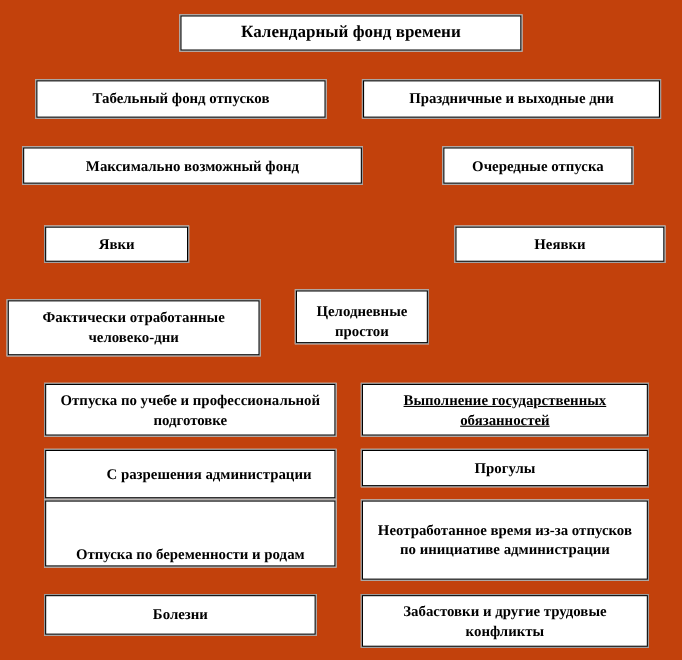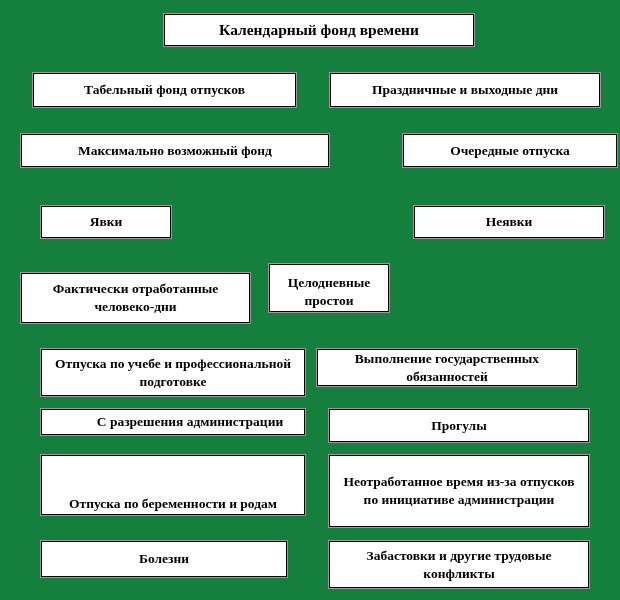--- a/index.html
+++ b/index.html
@@ -4,21 +4,21 @@
 <style>
   html, body {
     margin: 0;
     padding: 0;
     background: #000000;
   }
   .canvas {
     position: relative;
     width: 620px;
     height: 600px;
-    background: #15803d;
+    background: #c2410c;
     overflow: hidden;
     font-family: "Liberation Serif", "DejaVu Serif", serif;
   }
   .node {
     position: absolute;
     background: #ffffff;
     border: 1px solid #9a9a9a;
     outline: 1px solid #000000;
     outline-offset: -2px;
     box-sizing: border-box;
@@ -37,28 +37,28 @@
     padding-top: 24px;
   }
   .title-node {
     font-size: 15.5px;
   }
   
   .n-title        { left: 163px; top: 13px;  width: 312px; height: 34px; }
   .n-tabel        { left: 32px;  top: 72px;  width: 265px; height: 36px; }
   .n-holidays     { left: 329px; top: 72px;  width: 272px; height: 36px; }
   .n-maxfund      { left: 20px;  top: 133px; width: 310px; height: 35px; }
-  .n-regvac       { left: 402px; top: 133px; width: 216px; height: 35px; }
+  .n-regvac       { left: 402px; top: 133px; width: 174px; height: 35px; }
   .n-attend       { left: 40px;  top: 205px; width: 132px; height: 34px; }
   .n-absent       { left: 413px; top: 205px; width: 192px; height: 34px; }
-  .n-worked       { left: 20px;   top: 272px; width: 231px; height: 52px; }
+  .n-worked       { left: 6px;   top: 272px; width: 231px; height: 52px; }
   .n-idle         { left: 268px; top: 263px; width: 122px; height: 50px; align-items: flex-end; }
   .n-study        { left: 40px;  top: 348px; width: 266px; height: 49px; }
-  .n-stateduty    { left: 316px; top: 348px; width: 262px; height: 39px; }
-  .n-adminperm    { left: 40px;  top: 408px; width: 266px; height: 28px; padding-left: 40px; }
+  .n-stateduty    { left: 328px; top: 348px; width: 262px; height: 49px; text-decoration: underline; }
+  .n-adminperm    { left: 40px;  top: 408px; width: 266px; height: 46px; padding-left: 40px; }
   .n-truancy      { left: 328px; top: 408px; width: 262px; height: 35px; }
   .n-maternity    { left: 40px;  top: 454px; width: 266px; height: 62px; }
   .n-unworked     { left: 328px; top: 454px; width: 262px; height: 74px; }
   .n-illness      { left: 40px;  top: 540px; width: 248px; height: 38px; }
   .n-strikes      { left: 328px; top: 540px; width: 262px; height: 49px; }
 </style>
 </head>
 <body>
 
 <div class="canvas">

